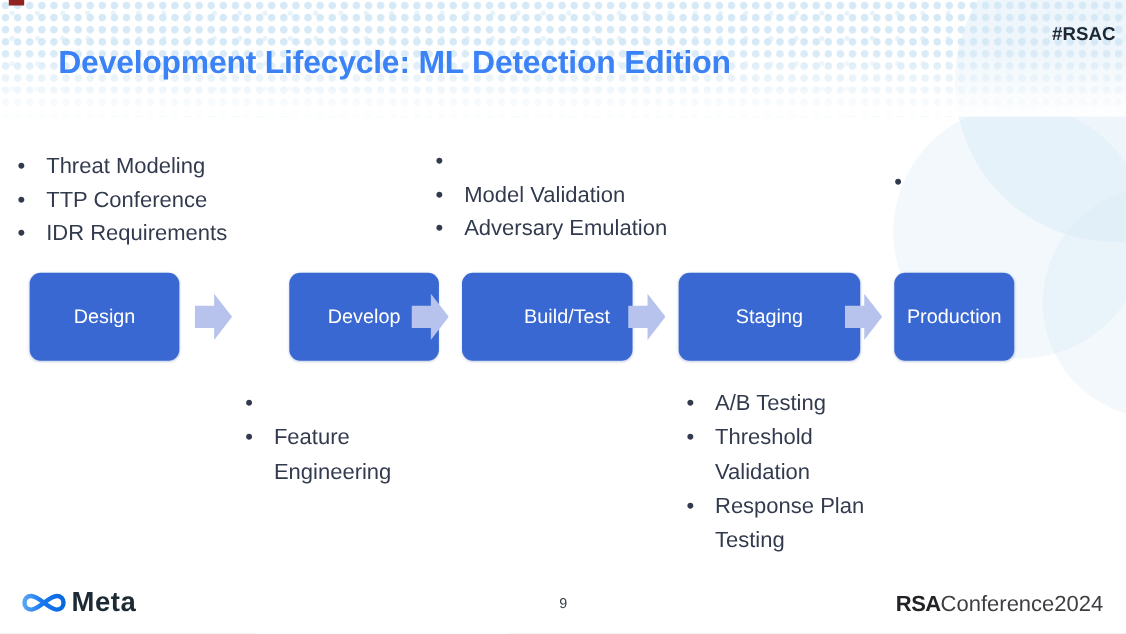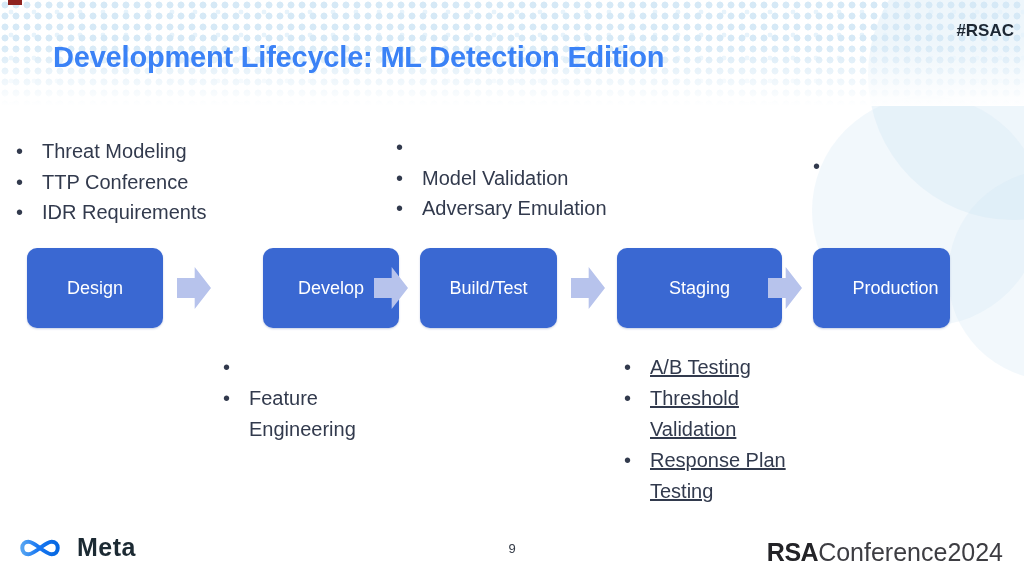--- a/index.html
+++ b/index.html
@@ -39,42 +39,42 @@
   .blist .dot{flex:none;width:26px;}
   .list-design{left:16px;top:136px;}
   .list-develop-top{left:396px;top:132px;}
   .list-production{left:813px;top:151px;}
   .list-production .txt{max-width:110px;}
   .list-develop-bottom{left:223px;top:352px;}
   .list-develop-bottom li{line-height:31px;}
   .list-develop-bottom .txt{max-width:135px;}
   .list-staging-bottom{left:624px;top:352px;}
   .list-staging-bottom li{line-height:31px;}
-  .list-staging-bottom .txt{max-width:155px;text-decoration:underline;}
+  .list-staging-bottom .txt{max-width:155px;}
 
   
   .stage{
     position:absolute;top:248px;height:80px;z-index:4;
     background:#3a68d2;border-radius:10px;color:#ffffff;font-size:18px;
     display:flex;align-items:center;justify-content:center;
     box-shadow:0 1px 2px rgba(40,70,150,0.25);
   }
-  .s1{left:27px;width:136px;} .s2{left:224px;width:136px;margin-left:39px;} .s3{left:420px;width:137px;}
-  .s4{left:617px;width:165px;} .s5{left:813px;width:109px;padding-left:28px;}
+  .s1{left:27px;width:136px;} .s2{left:224px;width:136px;margin-left:39px;} .s3{left:420px;width:119px;padding-left:36px;}
+  .s4{left:617px;width:165px;} .s5{left:813px;width:109px;}
   .arrow{
     position:absolute;top:267px;width:34px;height:42px;z-index:4;background:#b7c3ec;
     clip-path:polygon(0 26%,52% 26%,52% 0,100% 50%,52% 100%,52% 74%,0 74%);
   }
   .a1{left:177px;} .a2{left:374px;} .a3{left:571px;} .a4{left:768px;}
 
   
-  .meta-logo{position:absolute;left:20px;top:533px;display:flex;align-items:center;gap:17px;z-index:5;}
+  .meta-logo{position:absolute;left:20px;top:533px;display:flex;align-items:center;gap:5px;z-index:5;}
   .meta-word{font-size:25px;font-weight:700;color:#1c2a33;letter-spacing:0.5px;}
   .page-num{position:absolute;left:0;right:0;top:541px;text-align:center;font-size:13px;color:#333a46;z-index:5;}
-  .rsa-logo{position:absolute;right:21px;top:538px;font-size:25px;color:#3d3d42;z-index:5;white-space:nowrap;}
+  .rsa-logo{position:absolute;right:21px;top:538px;font-size:20px;color:#3d3d42;z-index:5;white-space:nowrap;}
   .rsa-bold{font-weight:800;color:#232327;letter-spacing:-0.5px;}
 </style>
 </head>
 <body>
 
 <div class="slide">
 
   <div class="blob blob-a"></div>
   <div class="blob blob-b"></div>
   <div class="blob blob-c"></div>

